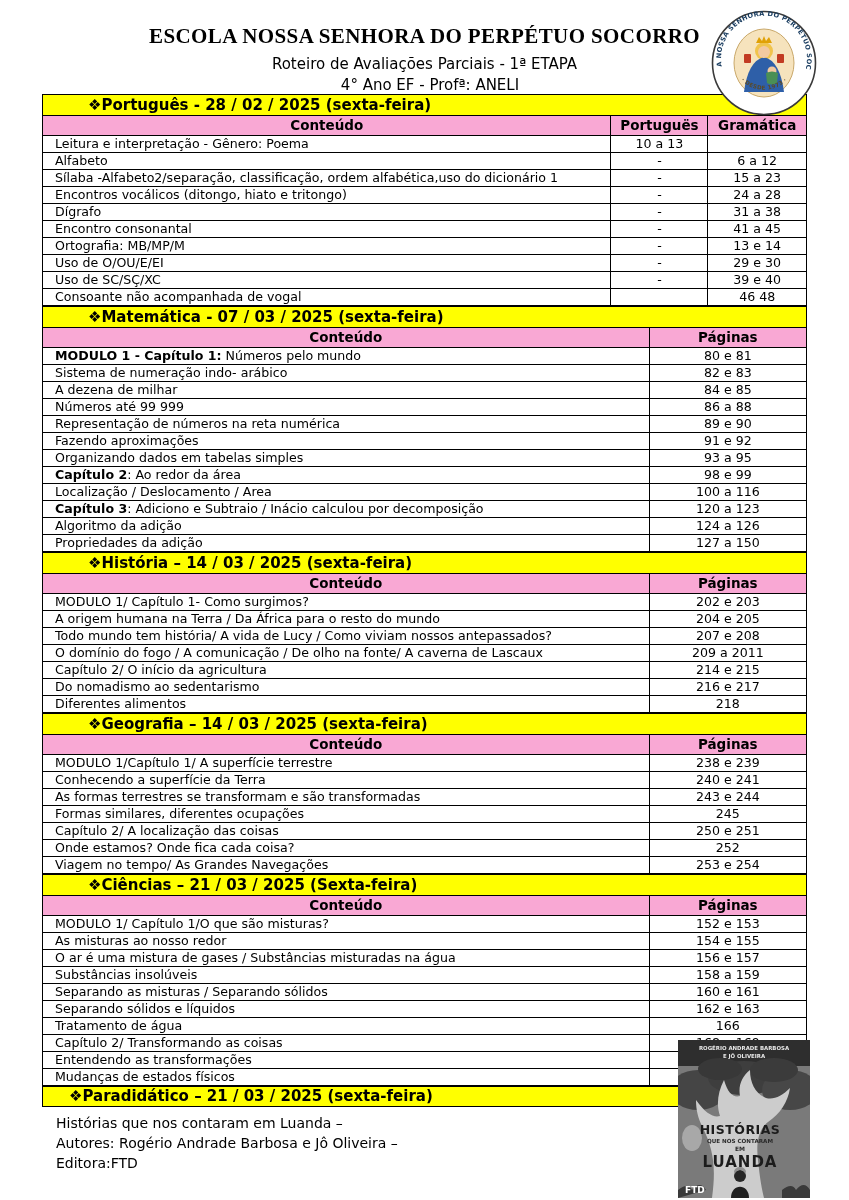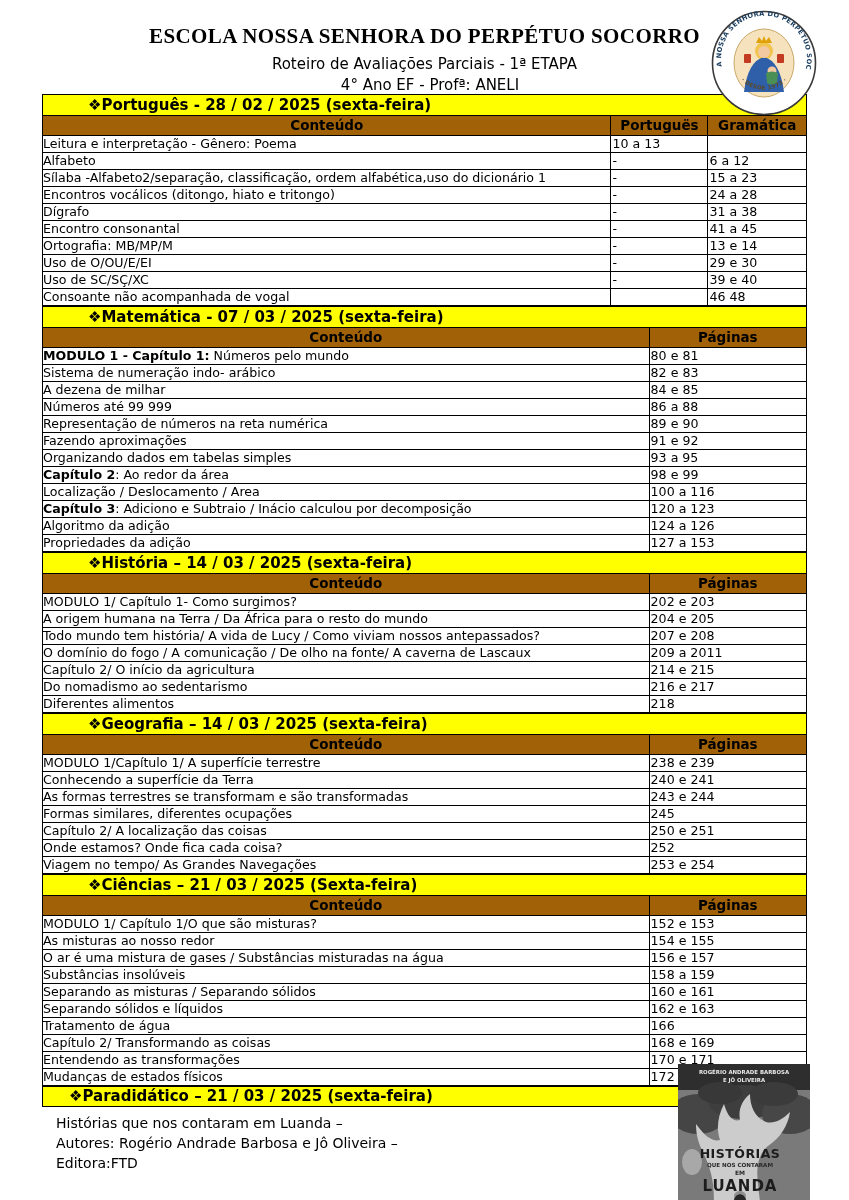--- a/index.html
+++ b/index.html
@@ -23,34 +23,34 @@
 
   
   .content{margin:0 42px;position:relative;}
   table.rtable{border-collapse:collapse;width:100%;table-layout:fixed;}
   table.rtable td{border:1.6px solid #000;overflow:hidden;white-space:nowrap;}
   td.band{
     background:#ffff00;font-weight:bold;font-size:15px;
     height:20px;padding:0 0 0 45px;line-height:1.1;
   }
   td.chead{
-    background:#a16207;font-weight:bold;font-size:13.5px;
+    background:#f9a8d4;font-weight:bold;font-size:13.5px;
     text-align:center;height:17px;line-height:1.05;
   }
-  td.ccell{font-size:12.6px;height:16px;padding:0 0;line-height:1.05;}
-  td.pcell{font-size:12.6px;line-height:1.05;}
+  td.ccell{font-size:12.6px;height:16px;padding:0 12px;line-height:1.05;}
+  td.pcell{font-size:12.6px;text-align:center;line-height:1.05;}
 
   
   .para-band{
     background:#ffff00;border:1.6px solid #000;font-weight:bold;font-size:15px;
     height:19px;line-height:19px;padding-left:26px;
   }
   .para-lines{padding:6px 0 0 14px;font-size:14px;line-height:20px;}
 
-  .book-cover{position:absolute;left:678px;top:1064px;width:132px;height:112px;}
+  .book-cover{position:absolute;left:678px;top:1040px;width:132px;height:112px;}
   .book-cover svg{display:block;}
 </style>
 </head>
 <body>
 
 <div class="page">
 
   <div class="doc-header">
     <div class="school-title">ESCOLA NOSSA SENHORA DO PERPÉTUO SOCORRO</div>
     <div class="doc-subtitle">Roteiro de Avaliações Parciais - 1ª ETAPA</div>
@@ -202,21 +202,21 @@
           <tr>
             <td class="ccell"><b>Capítulo 3</b>: Adiciono e Subtraio / Inácio calculou por decomposição</td>
             <td class="pcell">120 a 123</td>
           </tr>
           <tr>
             <td class="ccell">Algoritmo da adição</td>
             <td class="pcell">124 a 126</td>
           </tr>
           <tr>
             <td class="ccell">Propriedades da adição</td>
-            <td class="pcell">127 a 153</td>
+            <td class="pcell">127 a 150</td>
           </tr>
         </tbody>
       </table>
       <table class="rtable">
         <colgroup>
           <col style="width: 79.4%;">
           <col style="width: 20.6%;">
         </colgroup>
         <tbody>
           <tr>

